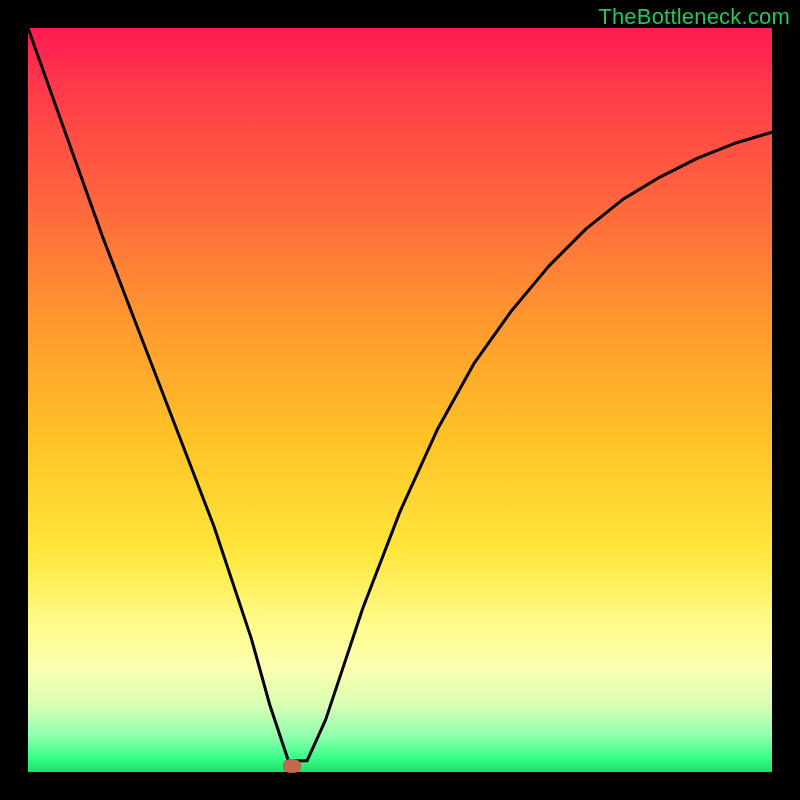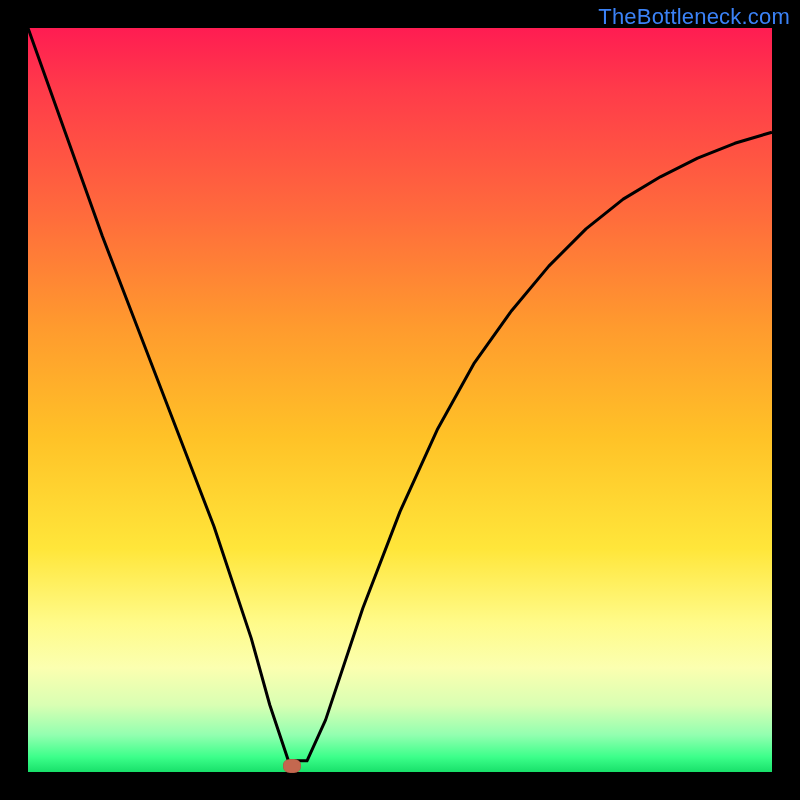--- a/index.html
+++ b/index.html
@@ -37,21 +37,21 @@
       #d9ffb3 91%,
       #93ffb0 95%,
       #3cff8a 98%,
       #18e06a 100%
     );
   }
   .watermark {
     position: absolute;
     top: 4px;
     right: 10px;
-    color: #3b82f6;
+    color: #22c55e;
     font-size: 22px;
     letter-spacing: 0.2px;
     font-weight: 500;
     user-select: none;
   }
   svg.curve {
     position: absolute;
     left: 0;
     top: 0;
     width: 744px;

